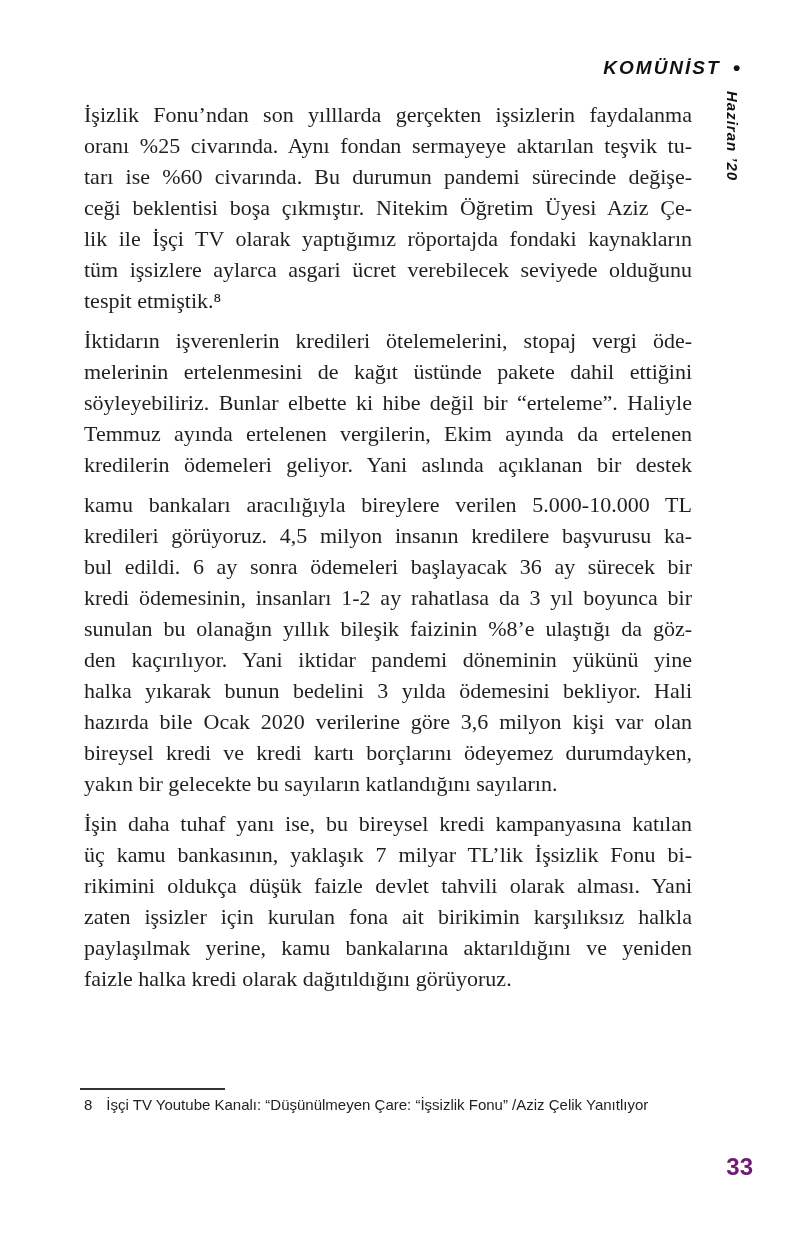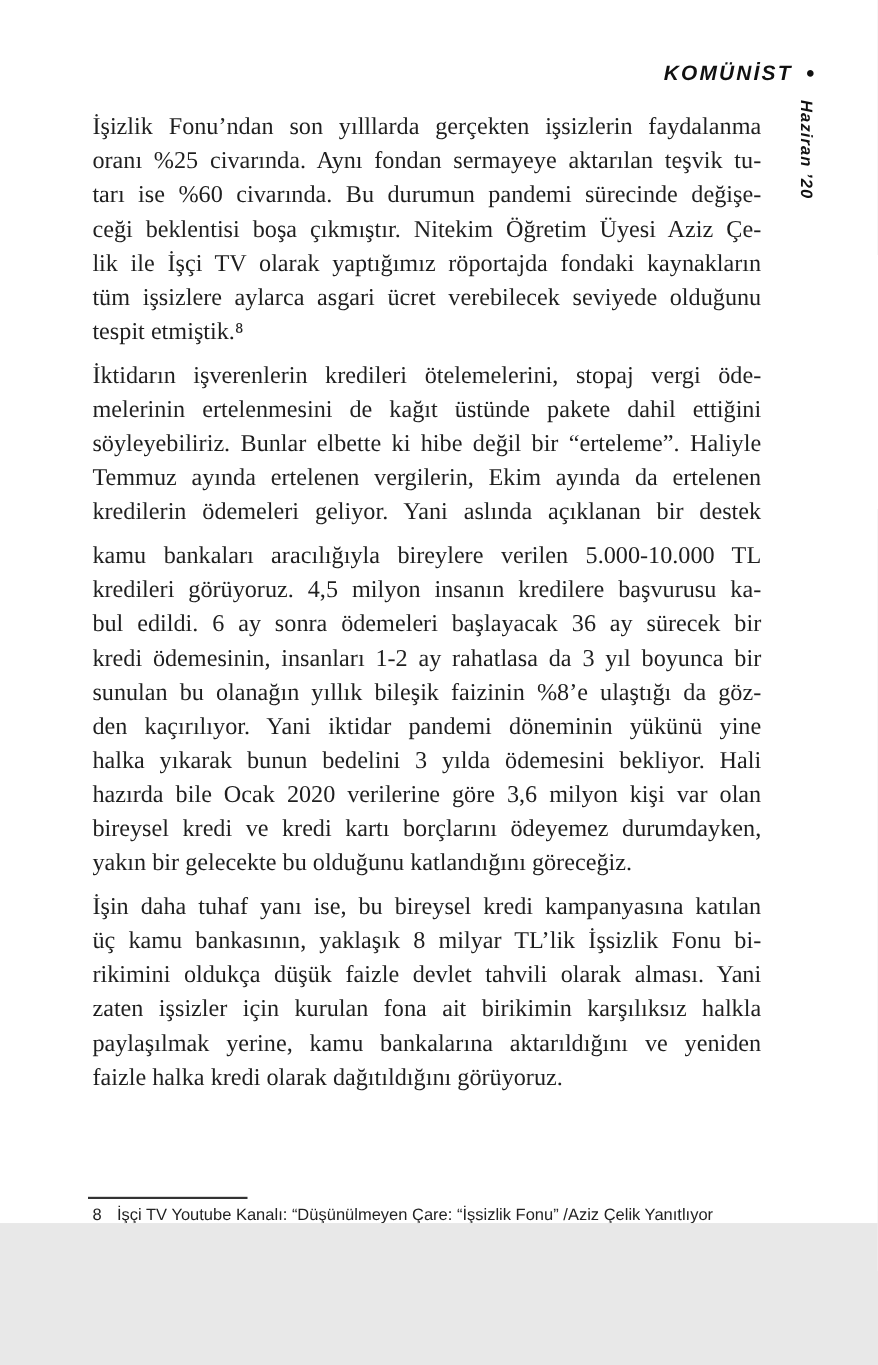--- a/index.html
+++ b/index.html
@@ -3,21 +3,21 @@
 <meta charset="utf-8">
 <style>
   html, body {
     margin: 0;
     padding: 0;
     background: #e8e8e8;
   }
   .page {
     position: relative;
     width: 798px;
-    height: 1112px;
+    height: 1241px;
     margin: 0 auto;
     background: #ffffff;
     overflow: hidden;
     font-family: "Liberation Serif", serif;
     color: #1f1f1f;
   }
 
   
   .header {
     position: absolute;
@@ -141,25 +141,25 @@
     <div class="para">
         <div class="text-line">kamu bankaları aracılığıyla bireylere verilen 5.000-10.000 TL</div>
         <div class="text-line">kredileri görüyoruz. 4,5 milyon insanın kredilere başvurusu ka-</div>
         <div class="text-line">bul edildi. 6 ay sonra ödemeleri başlayacak 36 ay sürecek bir</div>
         <div class="text-line">kredi ödemesinin, insanları 1-2 ay rahatlasa da 3 yıl boyunca bir</div>
         <div class="text-line">sunulan bu olanağın yıllık bileşik faizinin %8’e ulaştığı da göz-</div>
         <div class="text-line">den kaçırılıyor. Yani iktidar pandemi döneminin yükünü yine</div>
         <div class="text-line">halka yıkarak bunun bedelini 3 yılda ödemesini bekliyor. Hali</div>
         <div class="text-line">hazırda bile Ocak 2020 verilerine göre 3,6 milyon kişi var olan</div>
         <div class="text-line">bireysel kredi ve kredi kartı borçlarını ödeyemez durumdayken,</div>
-        <div class="text-line last-line">yakın bir gelecekte bu olduğunu katlandığını göreceğiz.</div>
+        <div class="text-line last-line">yakın bir gelecekte bu sayıların katlandığını sayıların.</div>
       </div>
     <div class="para">
         <div class="text-line">İşin daha tuhaf yanı ise, bu bireysel kredi kampanyasına katılan</div>
-        <div class="text-line">üç kamu bankasının, yaklaşık 8 milyar TL’lik İşsizlik Fonu bi-</div>
+        <div class="text-line">üç kamu bankasının, yaklaşık 7 milyar TL’lik İşsizlik Fonu bi-</div>
         <div class="text-line">rikimini oldukça düşük faizle devlet tahvili olarak alması. Yani</div>
         <div class="text-line">zaten işsizler için kurulan fona ait birikimin karşılıksız halkla</div>
         <div class="text-line">paylaşılmak yerine, kamu bankalarına aktarıldığını ve yeniden</div>
         <div class="text-line last-line">faizle halka kredi olarak dağıtıldığını görüyoruz.</div>
       </div>
   </div>
 
   <div class="footnote">
     <div class="fn-rule"></div>
     <div class="fn-row">

